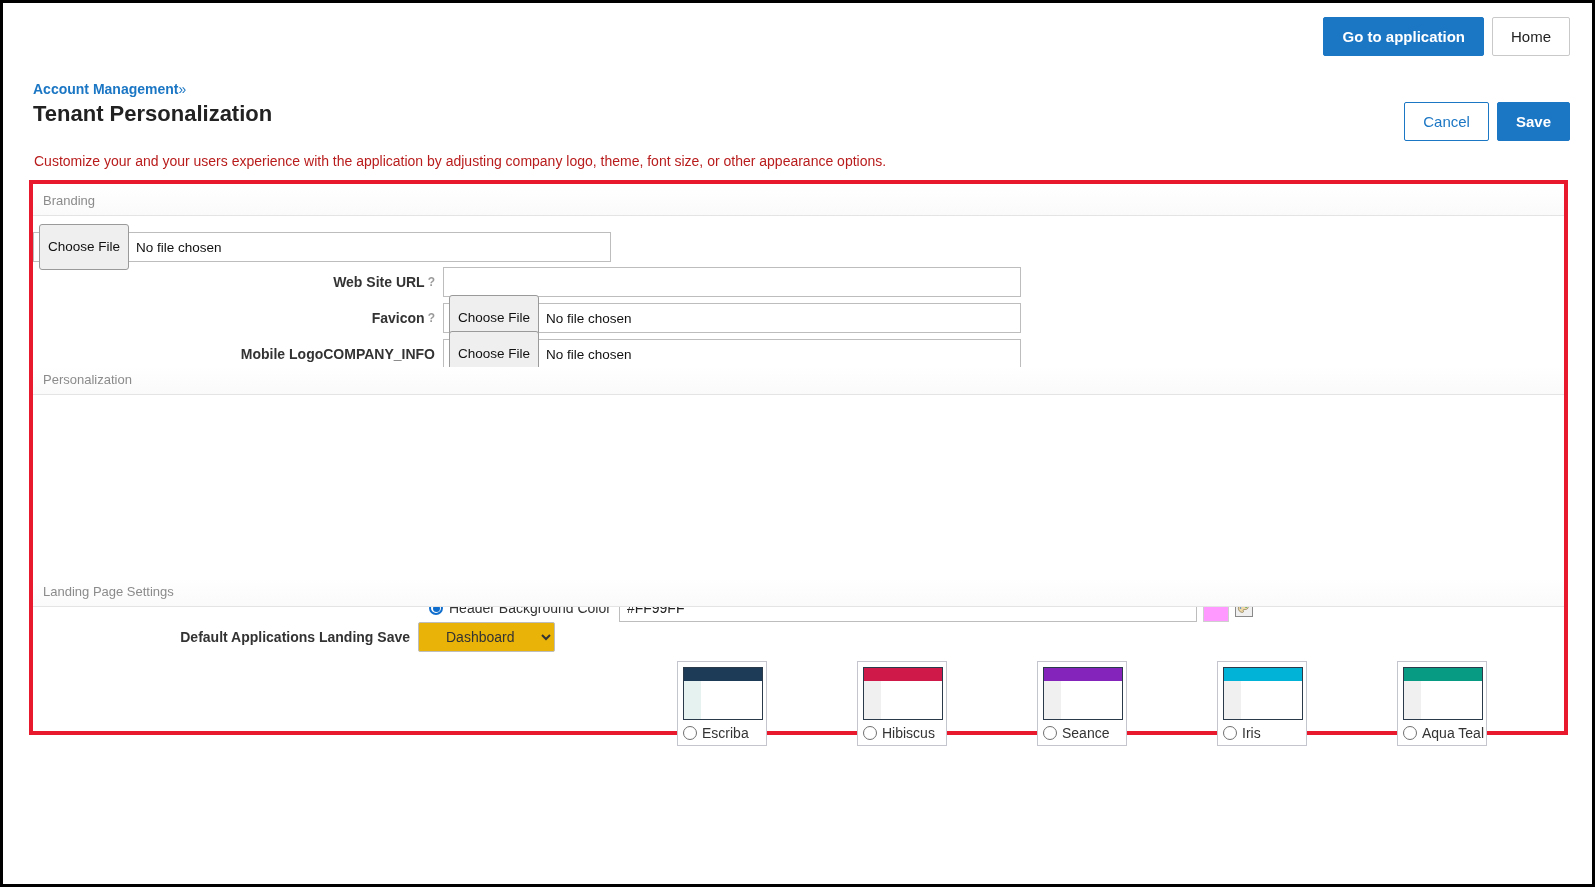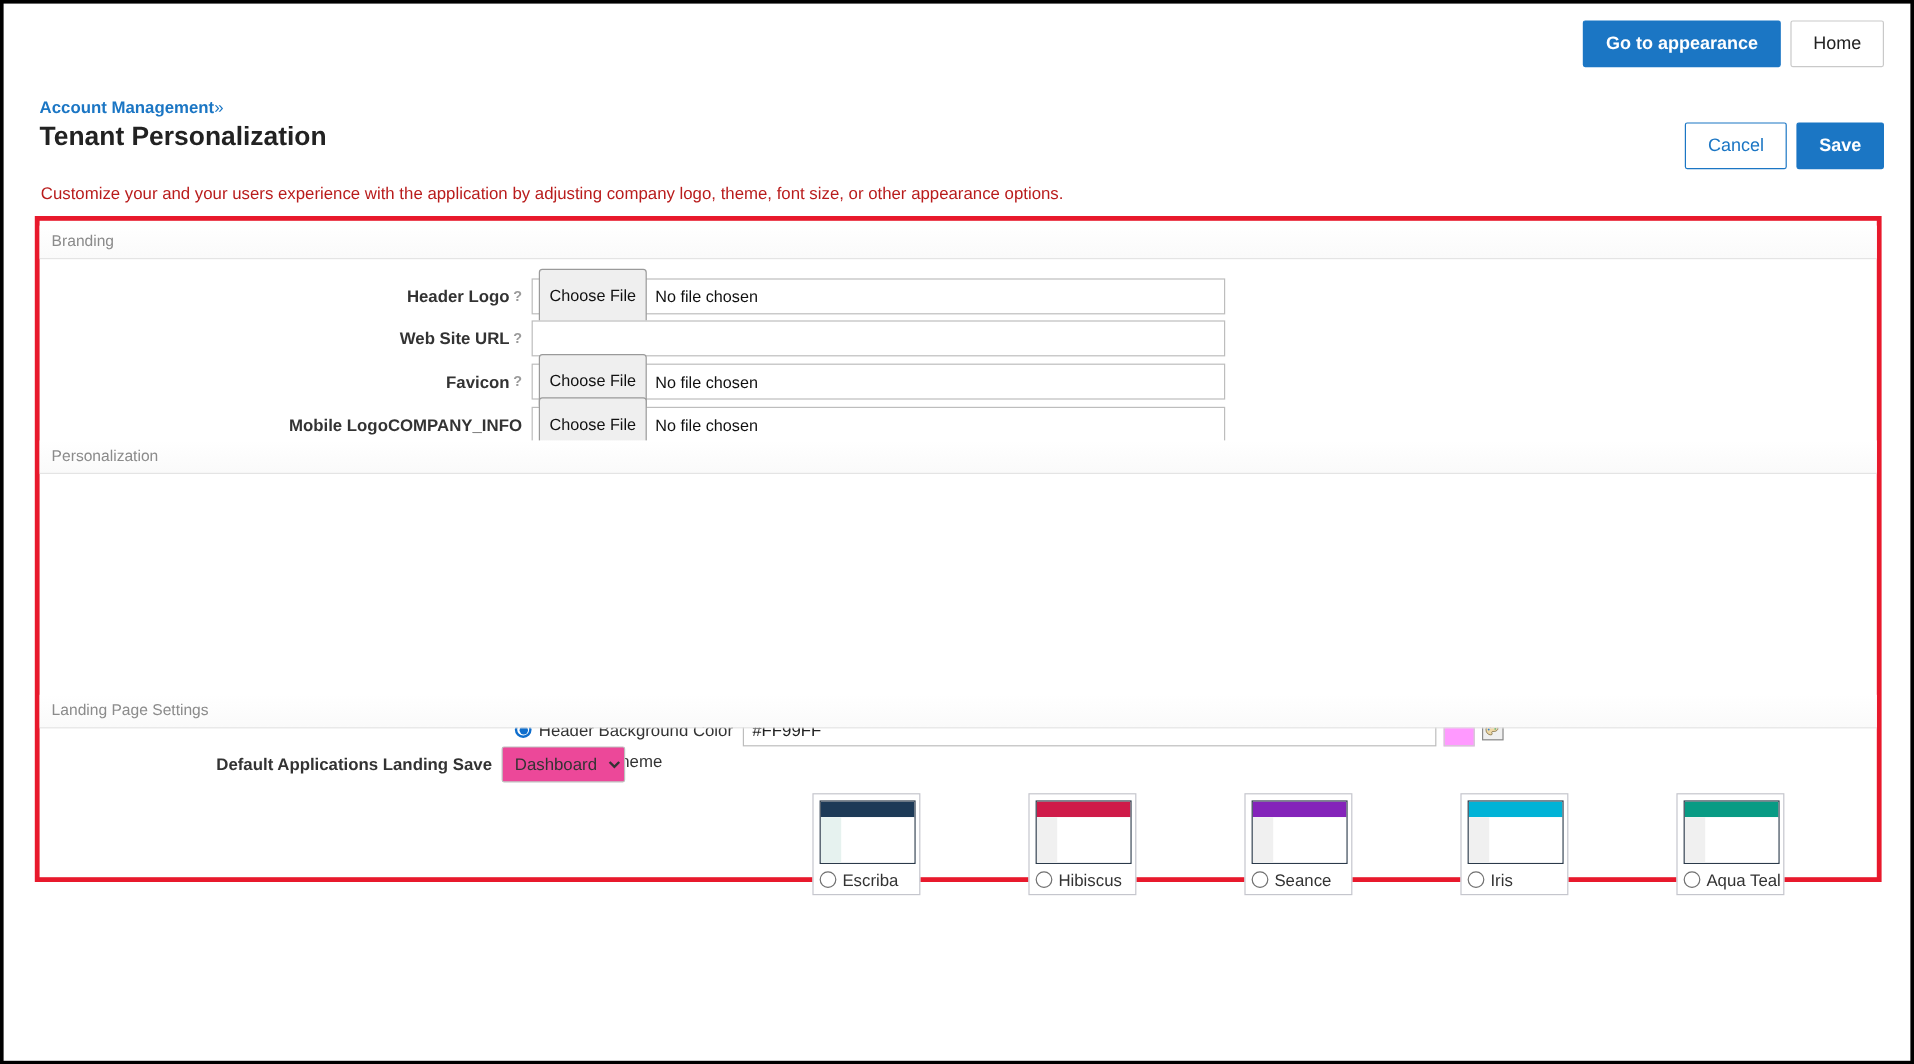--- a/index.html
+++ b/index.html
@@ -315,36 +315,36 @@
     position: absolute;
     left: 0;
     top: 438px;
     width: 100%;
     display: flex;
     align-items: center;
   }
   .select-box {
     font-family: "Liberation Sans", sans-serif;
     font-size: 14px;
-    padding: 5px 6px;
+    padding: 5px 23px;
     border: 1px solid #bdbdbd;
-    background: #ec4899;
+    background: #eab308;
     color: #333333;
     border-radius: 2px;
     cursor: pointer;
     outline: none;
   }
 </style>
 </head>
 <body>
 
 <div class="screen">
 
   <div class="topbar">
-    <button class="btn btn-primary">Go to appearance</button>
+    <button class="btn btn-primary">Go to application</button>
     <button class="btn btn-outline-gray">Home</button>
   </div>
 
   <div class="breadcrumb">
     <span>Account Management</span><span class="chev">»</span>
   </div>
 
   <div class="page-title">Tenant Personalization</div>
 
   <div class="action-right">
@@ -352,23 +352,20 @@
     <button class="btn btn-primary">Save</button>
   </div>
 
   <div class="page-desc">Customize your and your users experience with the application by adjusting company logo, theme, font size, or other appearance options.</div>
 
   <div class="highlight-box">
 
     <div class="section-head" id="sec-branding-head">Branding</div>
 
     <div class="form-row" style="top:48px; left:0; width:988px;">
-      <div class="form-label" style="width:410px;">
-        <span>Header Logo</span><span class="help-icon">?</span>
-      </div>
       <div class="field-box">
         <button class="choose-file">Choose File</button>
         <span class="file-status">No file chosen</span>
       </div>
     </div>
 
     <div class="form-row" style="top:83px; left:0; width:988px;">
       <div class="form-label" style="width:410px;">
         <span>Web Site URL</span><span class="help-icon">?</span>
       </div>

